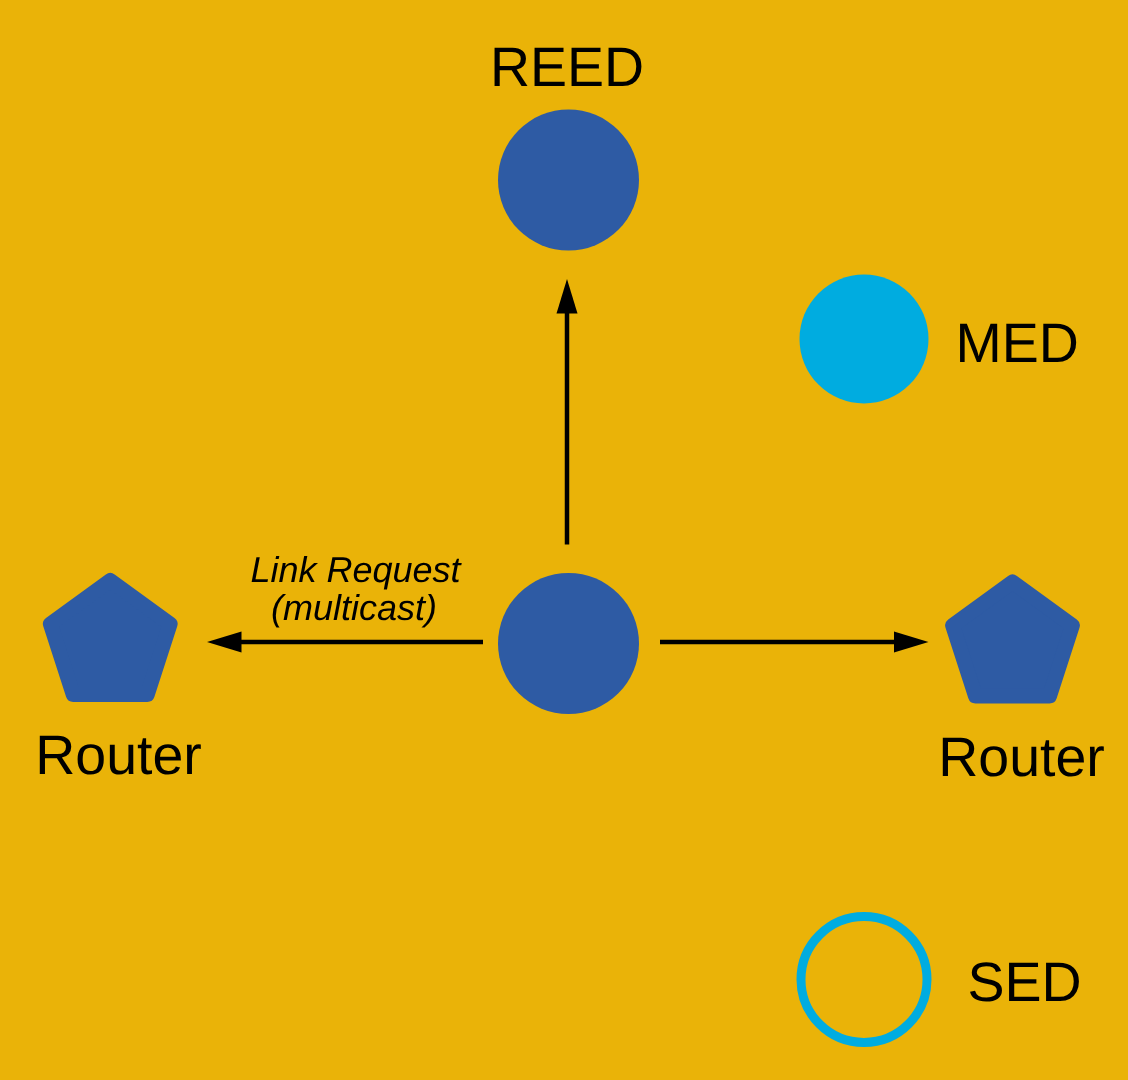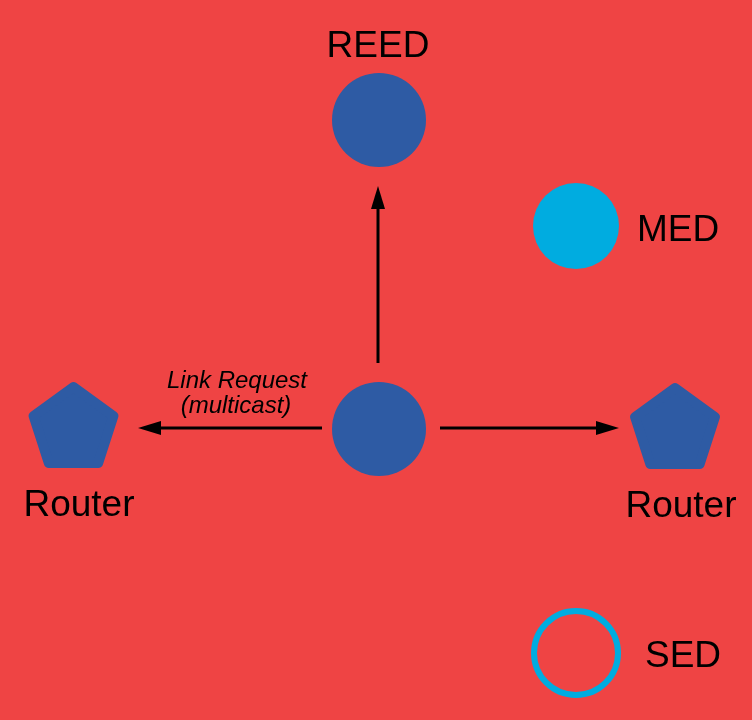--- a/index.html
+++ b/index.html
@@ -4,21 +4,21 @@
 <style>
   html, body {
     margin: 0;
     padding: 0;
     background: #ffffff;
   }
   .canvas {
     width: 752px;
     height: 720px;
     position: relative;
-    background: #ef4444;
+    background: #eab308;
     overflow: hidden;
   }
   svg {
     display: block;
   }
   .node-label {
     font-family: "Liberation Sans", sans-serif;
     font-size: 37px;
     font-weight: 400;
   }

